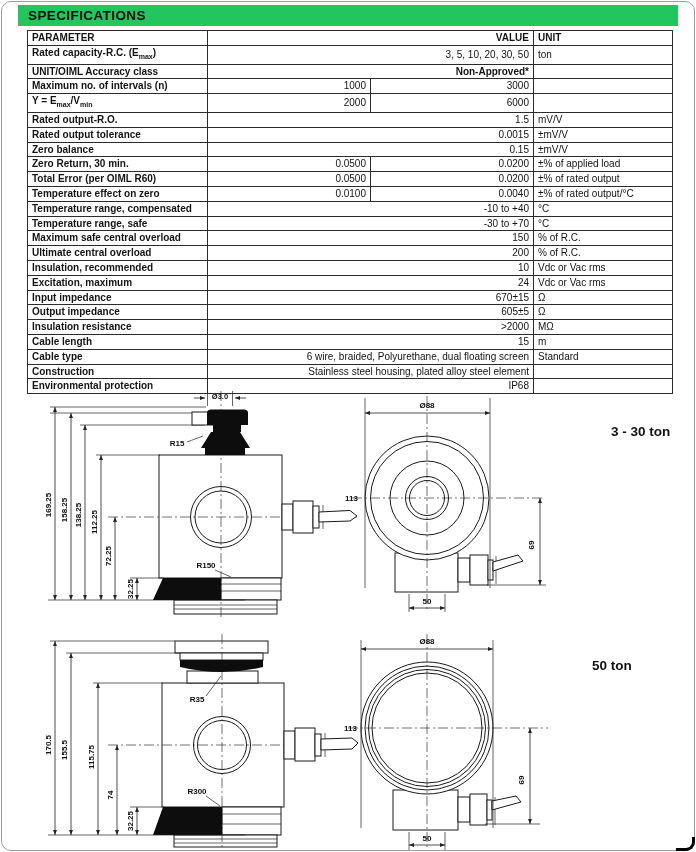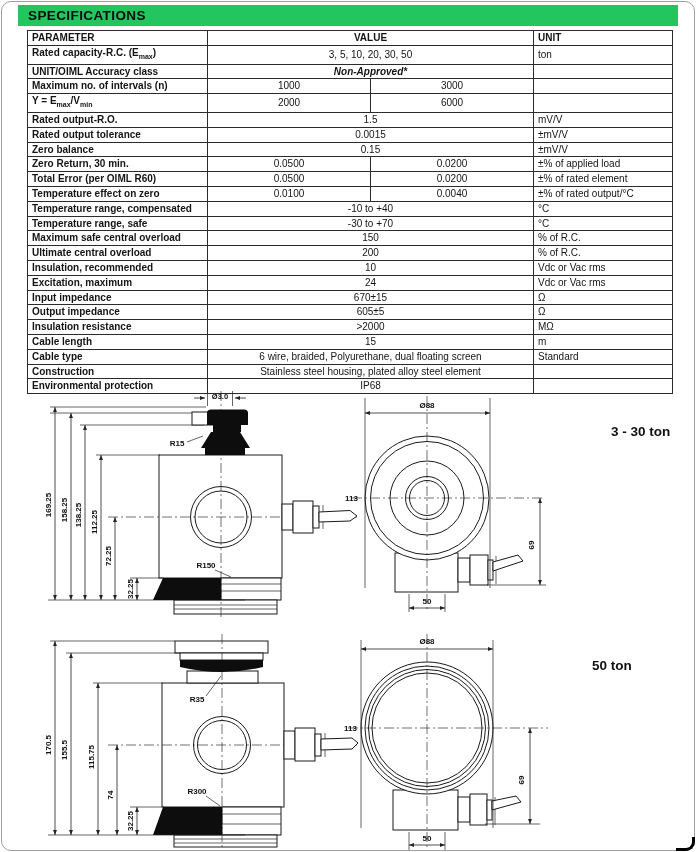--- a/index.html
+++ b/index.html
@@ -9,24 +9,24 @@
   .corner-mark{position:absolute;right:1px;bottom:1px;width:16px;height:11px;
         border-right:3px solid #000;border-bottom:3px solid #000;border-bottom-right-radius:9px;}
   .band{position:absolute;left:18px;top:5px;width:660px;height:21px;background:#22c55e;}
   .band .title{position:absolute;left:10px;top:3px;font-size:13.5px;font-weight:bold;
         letter-spacing:.4px;color:#0d0d0d;}
   table.spec{position:absolute;left:27px;top:30px;width:645px;border-collapse:collapse;
         table-layout:fixed;font-size:10px;border-radius:10px;}
   table.spec td,table.spec th{border:1px solid #2b2b2b;height:13.8px;line-height:13.8px;
         padding:0 4px;overflow:hidden;white-space:nowrap;}
   td.p,th.p{font-weight:bold;text-align:left;}
-  td.v,th.v{text-align:center;}
+  td.v,th.v{text-align:right;}
   td.u,th.u{text-align:left;}
   th.v,th.u{font-weight:bold;}
-  td.b{font-weight:bold;font-style:italic;}
+  td.b{font-weight:bold;}
   sub{font-size:7px;}
   svg{position:absolute;}
   svg text{font-size:8px;font-weight:bold;fill:#111;}
   text.small{font-size:7.5px;}
   .dim{stroke:#222;stroke-width:0.8;fill:none;}
   .thin{stroke:#222;stroke-width:0.7;fill:none;}
   .cl{stroke:#333;stroke-width:0.7;fill:none;stroke-dasharray:10 3 2 3;}
   .shape{stroke:#1a1a1a;stroke-width:1;fill:#fff;}
   .ring{stroke:#1a1a1a;stroke-width:1;fill:none;}
   .blk{fill:#0d0d0d;stroke:none;}
@@ -95,21 +95,21 @@
     <tr>
       <td class="p">Zero Return, 30 min.</td>
       <td class="v">0.0500</td>
       <td class="v">0.0200</td>
       <td class="u">±% of applied load</td>
     </tr>
     <tr>
       <td class="p">Total Error (per OIML R60)</td>
       <td class="v">0.0500</td>
       <td class="v">0.0200</td>
-      <td class="u">±% of rated element</td>
+      <td class="u">±% of rated output</td>
     </tr>
     <tr>
       <td class="p">Temperature effect on zero</td>
       <td class="v">0.0100</td>
       <td class="v">0.0040</td>
       <td class="u">±% of rated output/°C</td>
     </tr>
     <tr>
       <td class="p">Temperature range, compensated</td>
       <td class="v" colspan="2">-10 to +40</td>

